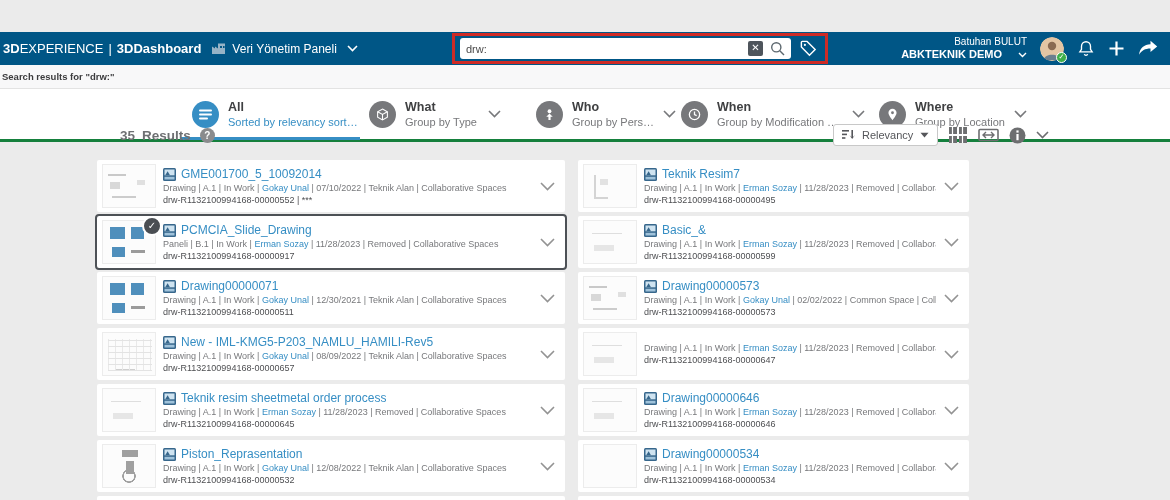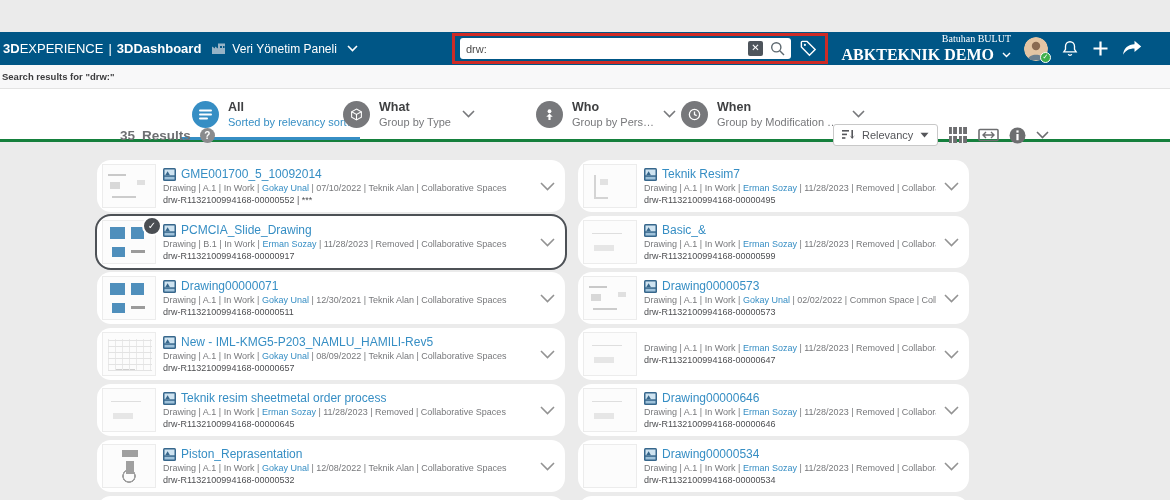--- a/index.html
+++ b/index.html
@@ -31,24 +31,24 @@
     flex:1; height:21px; background:#fff; border-radius:3px;
     display:flex; align-items:center; gap:7px; padding:0 6px; min-width:0;
   }
   .search-text { flex:1; font-size:11px; color:#4a4a4a; white-space:nowrap; overflow:hidden; }
   .clear-btn {
     width:15px; height:15px; border-radius:2px; background:#4e555c; color:#fff;
     font-size:10px; line-height:14px; text-align:center; flex-shrink:0; cursor:pointer;
   }
   .mag-icon, .tag-icon { display:flex; flex-shrink:0; }
   
-  .user-cluster { margin-left:auto; display:flex; align-items:center; gap:13px; padding-right:28px;font-family:Liberation Serif, serif; }
+  .user-cluster { margin-left:auto; display:flex; align-items:center; gap:13px; padding-right:12px; }
   .user-names { text-align:right; line-height:1.2; }
   .user-name { font-size:10px; font-weight:400; }
-  .user-tenant { font-size:16px; font-weight:700; display:flex; align-items:center; gap:8px; justify-content:flex-end; }
+  .user-tenant { font-size:11px; font-weight:700; display:flex; align-items:center; gap:16px; justify-content:flex-end; }
   .avatar { width:24px; height:24px; border-radius:50%; position:relative; flex-shrink:0; }
   .avatar svg { display:block; border-radius:50%; }
   .avatar .ok-badge {
     position:absolute; right:-3px; bottom:-2px; width:11px; height:11px; border-radius:50%;
     background:var(--badge-green,#3FAF4B); border:1.5px solid #fff;
     color:#fff; font-size:7px; line-height:8px; text-align:center;
   }
   .top-ico { display:flex; cursor:pointer; }
   
   .subheader {
@@ -85,21 +85,21 @@
     display:flex; align-items:center; gap:7px; padding:0 8px; color:#55565a; cursor:pointer;
   }
   .sort-label { font-size:11px; }
   .tb-ico { display:flex; cursor:pointer; }
   
   .grid { position:absolute; left:97px; top:160px; display:flex; gap:13px; }
   .col { display:flex; flex-direction:column; gap:4px; }
   .col-left { width:468px; }
   .col-right { width:391px; }
   .card {
-    height:52px; background:#fff; border-radius:14px; position:relative;
+    height:52px; background:#fff; border-radius:2px; position:relative;
     display:flex; align-items:center; padding:0 10px 0 5px; flex-shrink:0;
   }
   .card.selected { outline:2px solid var(--selected-border,#4D5156); }
   .thumb {
     width:54px; height:44px; background:#fcfcfc; border:1px solid #ececec;
     flex-shrink:0; margin-right:7px; position:relative;
     background-repeat:no-repeat;
   }
   .card.selected .thumb::after {
     content:"\2713"; position:absolute; top:-5px; right:-7px; width:16px; height:16px;
@@ -244,21 +244,21 @@
             <rect y="5.5" width="13" height="2" rx="1"></rect>
             <rect y="9.5" width="9" height="2" rx="1"></rect>
           </svg>
       </span>
       <span class="tab-texts">
         <span class="tab-label">All</span>
         <span class="tab-sub">Sorted by relevancy sort th...</span>
       </span>
     </div>
 
-    <div class="tab" style="left:343px; width:132px;">
+    <div class="tab" style="left:369px; width:132px;">
       <span class="tab-circle">
         <svg width="13" height="13" viewBox="0 0 24 24" fill="none" stroke="#fff" stroke-width="2">
             <path d="M12 2 21 7 V17 L12 22 3 17 V7 Z"></path>
             <path d="M3 7 12 12 21 7 M12 12 V22"></path>
           </svg>
       </span>
       <span class="tab-texts">
         <span class="tab-label">What</span>
         <span class="tab-sub">Group by Type</span>
       </span>
@@ -298,20 +298,37 @@
         <span class="tab-label">When</span>
         <span class="tab-sub">Group by Modification Date</span>
       </span>
       <span class="tab-chevron">
         <svg width="13" height="8" viewBox="0 0 13 8" fill="none" stroke="currentColor" stroke-width="1.6">
             <path d="M1 1 L6.5 6.5 L12 1"></path>
           </svg>
       </span>
     </div>
 
+    <div class="tab" style="left:879px; width:148px;">
+      <span class="tab-circle">
+        <svg width="13" height="13" viewBox="0 0 24 24" fill="#fff">
+            <path d="M12 1.5 c-4.1 0 -7.5 3.2 -7.5 7.4 0 5.3 7.5 13.6 7.5 13.6 s7.5 -8.3 7.5 -13.6 c0 -4.2 -3.4 -7.4 -7.5 -7.4 z"></path>
+            <circle cx="12" cy="8.8" r="2.6" fill="#77787b"></circle>
+          </svg>
+      </span>
+      <span class="tab-texts">
+        <span class="tab-label">Where</span>
+        <span class="tab-sub">Group by Location</span>
+      </span>
+      <span class="tab-chevron">
+        <svg width="13" height="8" viewBox="0 0 13 8" fill="none" stroke="currentColor" stroke-width="1.6">
+            <path d="M1 1 L6.5 6.5 L12 1"></path>
+          </svg>
+      </span>
+    </div>
   </div>
 
   <div class="results-count">
     <span>35</span>
     <span>Results</span>
     <span class="q-badge">?</span>
   </div>
 
   <div class="toolbar">
     <div class="sort-box">
@@ -388,21 +405,21 @@
         <span class="type-icon">
           <svg width="13" height="13" viewBox="0 0 13 13">
                   <rect width="13" height="13" rx="1.5" fill="#37678c"></rect>
                   <rect x="1.5" y="1.5" width="10" height="5.8" fill="#cfe3f0"></rect>
                   <path d="M2.2 7.3 L4.6 3.2 L7 7.3 Z" fill="#37678c"></path>
                   <rect x="1.5" y="8.8" width="10" height="2.7" fill="#9fc2da"></rect>
                 </svg>
         </span>
         <a class="title" href="#">PCMCIA_Slide_Drawing</a>
       </div>
-      <div class="meta"><span>Drawing | B.1 | In Work | </span><a class="owner" href="#">Erman Sozay</a><span> | 11/28/2023 | Removed | Collaborative Spaces</span></div>
+      <div class="meta"><span>Paneli | B.1 | In Work | </span><a class="owner" href="#">Erman Sozay</a><span> | 11/28/2023 | Removed | Collaborative Spaces</span></div>
       <div class="rid">drw-R1132100994168-00000917</div>
     </div>
     <span class="card-chevron">
       <svg width="15" height="9" viewBox="0 0 15 9" fill="none" stroke="currentColor" stroke-width="1.6">
               <path d="M1 1 L7.5 7.5 L14 1"></path>
             </svg>
     </span>
   </div>
 
   <div class="card">

